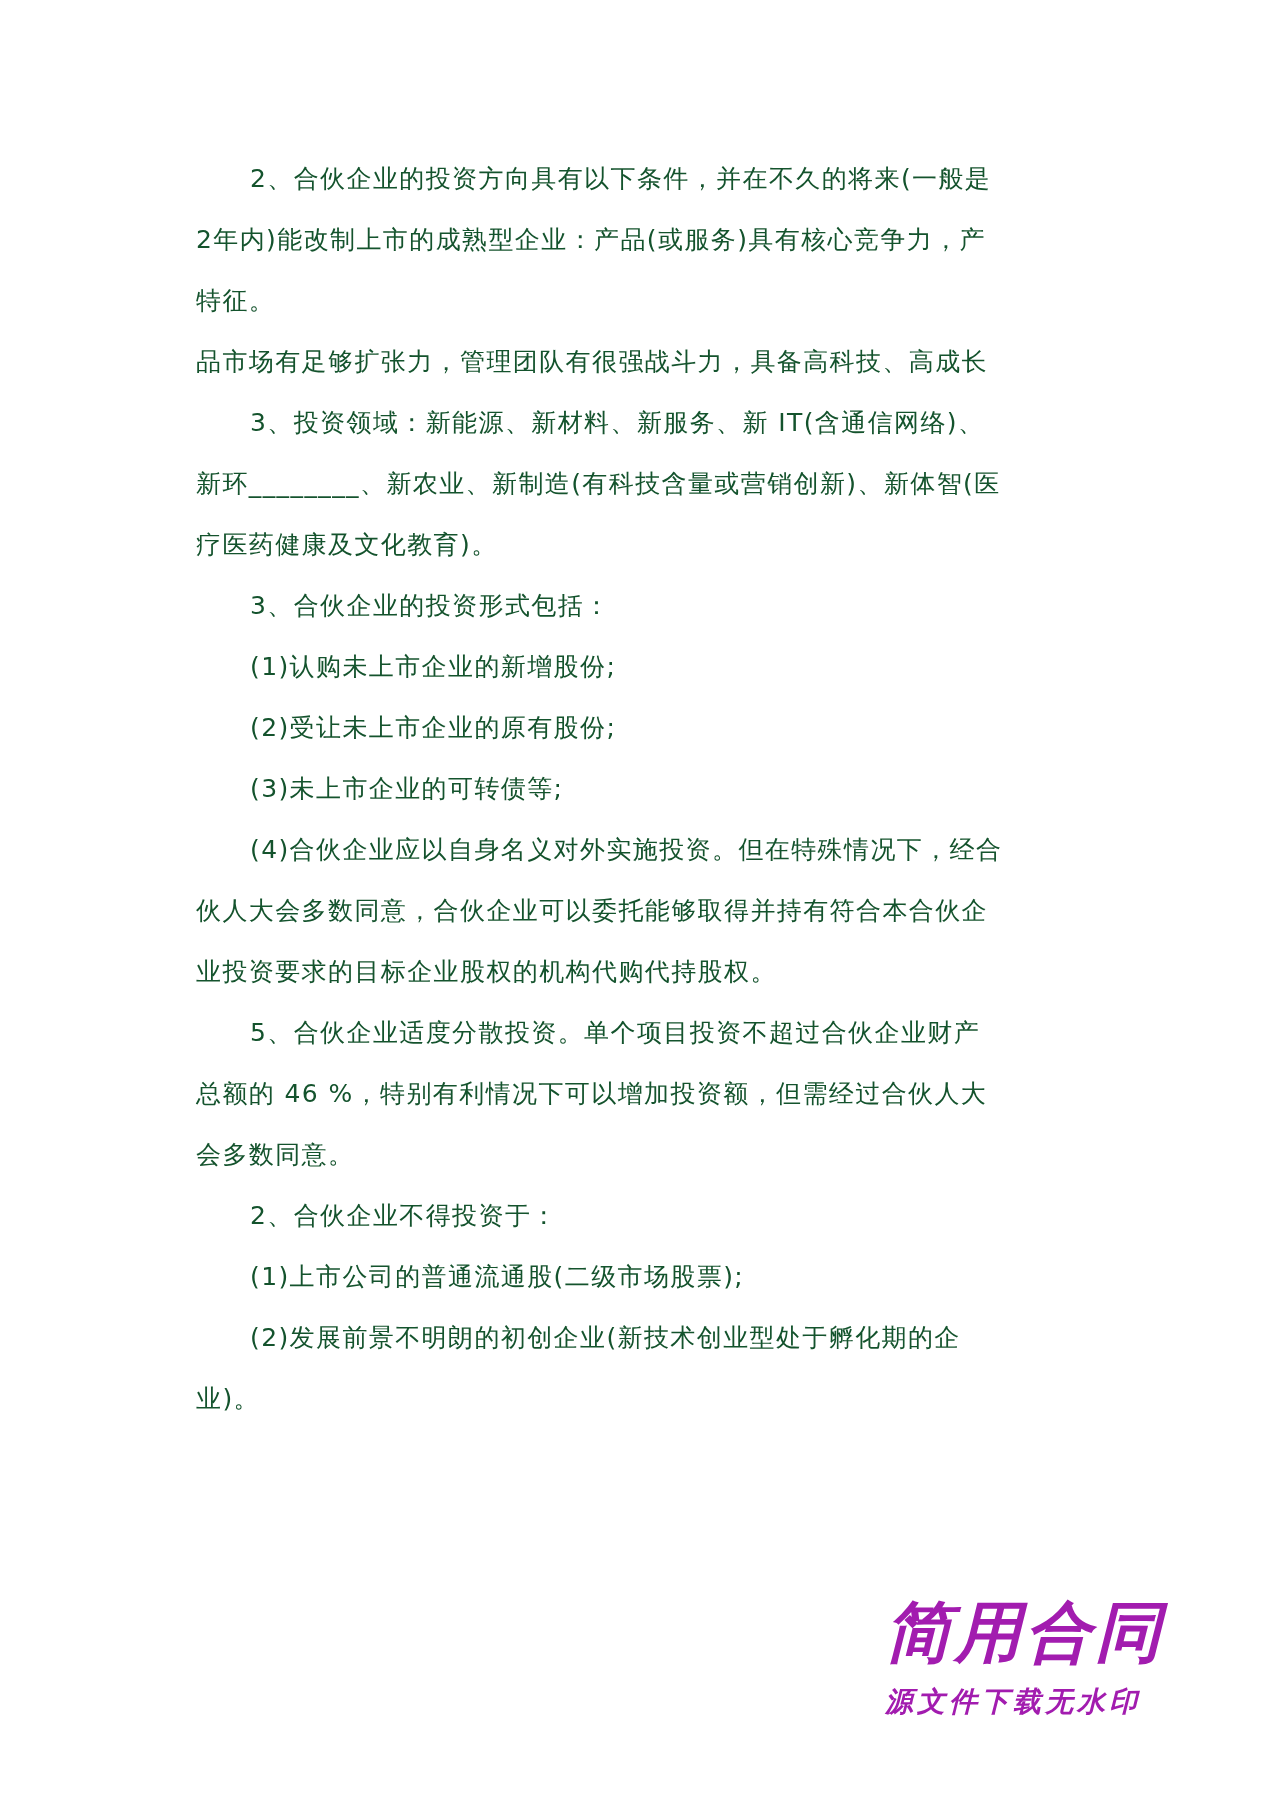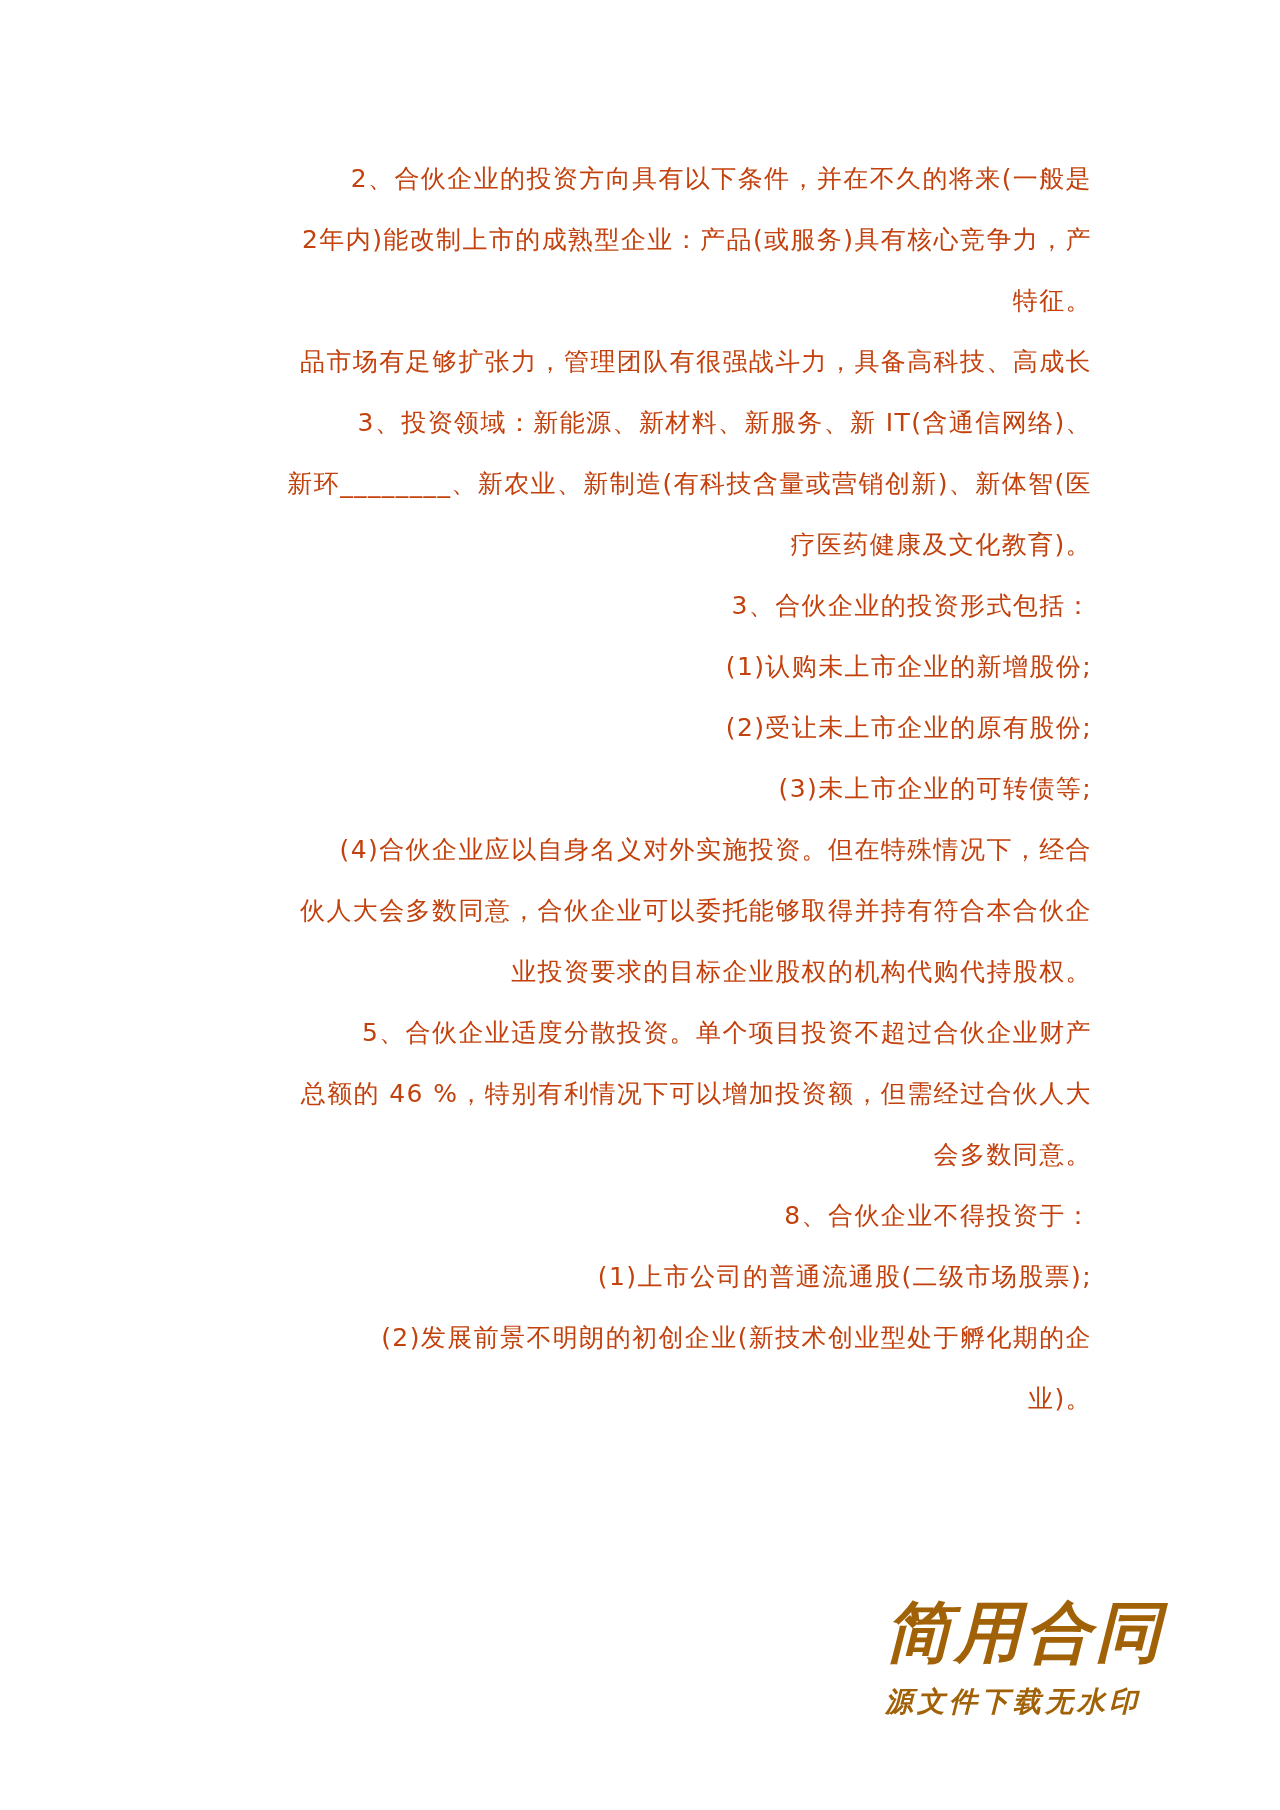--- a/index.html
+++ b/index.html
@@ -1,25 +1,25 @@
 <!DOCTYPE html>
 <html><head>
 <meta charset="utf-8">
 <style>
   html, body { margin: 0; padding: 0; background: #ffffff; }
   body { width: 1280px; height: 1810px; position: relative; overflow: hidden; }
   .page {
     position: absolute; left: 196px; top: 148px; width: 896px;
     font-family: "DejaVu Sans", "Liberation Sans", sans-serif;
-    font-size: 25px; color: #c2410c; letter-spacing: 1.4px; text-align: right;
+    font-size: 25px; color: #14532d; letter-spacing: 1.4px;
   }
   .line { height: 61px; line-height: 61px; white-space: nowrap; }
   .indent { padding-left: 54px; }
   .wm {
-    position: absolute; left: 885px; color: #a16207;
+    position: absolute; left: 885px; color: #a21caf;
     font-family: Liberation Sans, sans-serif; font-weight: bold; font-style: italic;
     white-space: nowrap;
   }
   .wm-title { top: 1588px; font-size: 66px; letter-spacing: 4px; }
   .wm-sub { top: 1683px; font-size: 28px; letter-spacing: 4px; }
 </style>
 </head>
 <body>
 
 <div class="page">
@@ -33,20 +33,20 @@
   <div class="line indent">3、合伙企业的投资形式包括：</div>
   <div class="line indent">(1)认购未上市企业的新增股份;</div>
   <div class="line indent">(2)受让未上市企业的原有股份;</div>
   <div class="line indent">(3)未上市企业的可转债等;</div>
   <div class="line indent">(4)合伙企业应以自身名义对外实施投资。但在特殊情况下，经合</div>
   <div class="line">伙人大会多数同意，合伙企业可以委托能够取得并持有符合本合伙企</div>
   <div class="line">业投资要求的目标企业股权的机构代购代持股权。</div>
   <div class="line indent">5、合伙企业适度分散投资。单个项目投资不超过合伙企业财产</div>
   <div class="line">总额的 46 %，特别有利情况下可以增加投资额，但需经过合伙人大</div>
   <div class="line">会多数同意。</div>
-  <div class="line indent">8、合伙企业不得投资于：</div>
+  <div class="line indent">2、合伙企业不得投资于：</div>
   <div class="line indent">(1)上市公司的普通流通股(二级市场股票);</div>
   <div class="line indent">(2)发展前景不明朗的初创企业(新技术创业型处于孵化期的企</div>
   <div class="line">业)。</div>
 </div>
 
 <div class="wm wm-title">简用合同</div>
 <div class="wm wm-sub">源文件下载无水印</div>
 
 </body></html>

